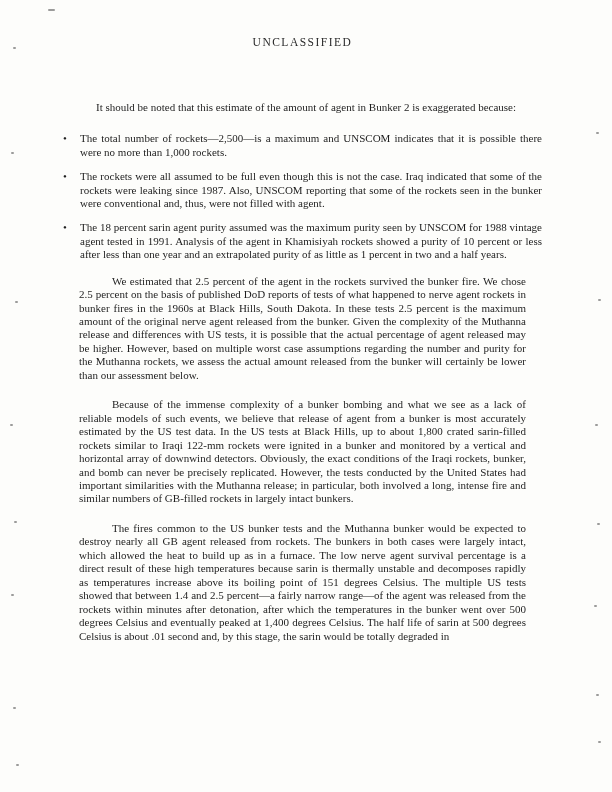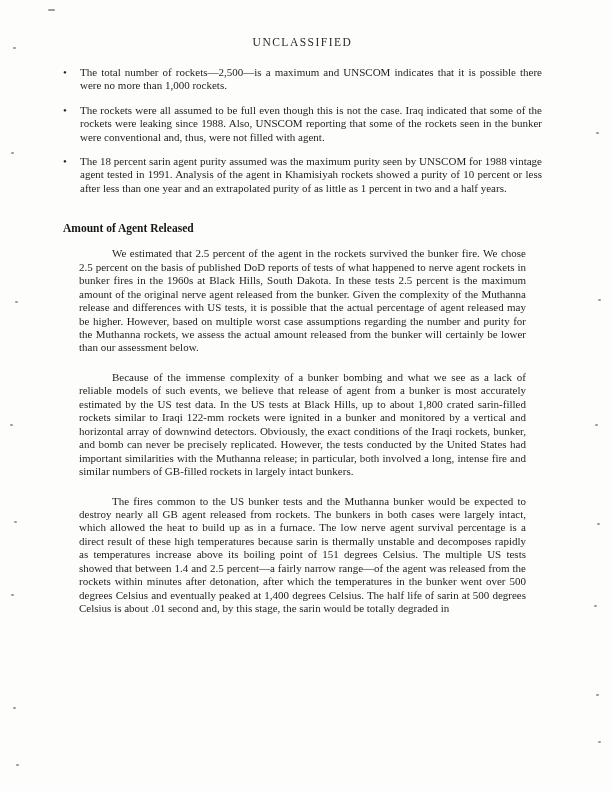--- a/index.html
+++ b/index.html
@@ -100,37 +100,37 @@
   <div class="speck dot" style="left:595px; top:424px;"></div>
   <div class="speck dot" style="left:597px; top:523px;"></div>
   <div class="speck dot" style="left:594px; top:605px;"></div>
   <div class="speck dot" style="left:596px; top:694px;"></div>
   <div class="speck dot" style="left:598px; top:741px;"></div>
 
   <div class="content">
 
     <div class="classification">UNCLASSIFIED</div>
 
+    <p class="intro">It should be noted that this estimate of the amount of agent in Bunker 2 is exaggerated because:</p>
 
     <ul class="bullets">
       <li>
         <span class="marker">•</span>
         <span>The total number of rockets—2,500—is a maximum and UNSCOM indicates that it is possible there were no more than 1,000 rockets.</span>
       </li>
       <li>
         <span class="marker">•</span>
-        <span>The rockets were all assumed to be full even though this is not the case. Iraq indicated that some of the rockets were leaking since 1988. Also, UNSCOM reporting that some of the rockets seen in the bunker were conventional and, thus, were not filled with agent.</span>
+        <span>The rockets were all assumed to be full even though this is not the case. Iraq indicated that some of the rockets were leaking since 1987. Also, UNSCOM reporting that some of the rockets seen in the bunker were conventional and, thus, were not filled with agent.</span>
       </li>
       <li>
         <span class="marker">•</span>
         <span>The 18 percent sarin agent purity assumed was the maximum purity seen by UNSCOM for 1988 vintage agent tested in 1991. Analysis of the agent in Khamisiyah rockets showed a purity of 10 percent or less after less than one year and an extrapolated purity of as little as 1 percent in two and a half years.</span>
       </li>
     </ul>
 
-    <h2 class="section-heading">Amount of Agent Released</h2>
 
     <p class="body-para">We estimated that 2.5 percent of the agent in the rockets survived the bunker fire. We chose 2.5 percent on the basis of published DoD reports of tests of what happened to nerve agent rockets in bunker fires in the 1960s at Black Hills, South Dakota. In these tests 2.5 percent is the maximum amount of the original nerve agent released from the bunker. Given the complexity of the Muthanna release and differences with US tests, it is possible that the actual percentage of agent released may be higher. However, based on multiple worst case assumptions regarding the number and purity for the Muthanna rockets, we assess the actual amount released from the bunker will certainly be lower than our assessment below.</p>
 
     <p class="body-para">Because of the immense complexity of a bunker bombing and what we see as a lack of reliable models of such events, we believe that release of agent from a bunker is most accurately estimated by the US test data. In the US tests at Black Hills, up to about 1,800 crated sarin-filled rockets similar to Iraqi 122-mm rockets were ignited in a bunker and monitored by a vertical and horizontal array of downwind detectors. Obviously, the exact conditions of the Iraqi rockets, bunker, and bomb can never be precisely replicated. However, the tests conducted by the United States had important similarities with the Muthanna release; in particular, both involved a long, intense fire and similar numbers of GB-filled rockets in largely intact bunkers.</p>
 
     <p class="body-para">The fires common to the US bunker tests and the Muthanna bunker would be expected to destroy nearly all GB agent released from rockets. The bunkers in both cases were largely intact, which allowed the heat to build up as in a furnace. The low nerve agent survival percentage is a direct result of these high temperatures because sarin is thermally unstable and decomposes rapidly as temperatures increase above its boiling point of 151 degrees Celsius. The multiple US tests showed that between 1.4 and 2.5 percent—a fairly narrow range—of the agent was released from the rockets within minutes after detonation, after which the temperatures in the bunker went over 500 degrees Celsius and eventually peaked at 1,400 degrees Celsius. The half life of sarin at 500 degrees Celsius is about .01 second and, by this stage, the sarin would be totally degraded in</p>
 
   </div>
 </div>
 

